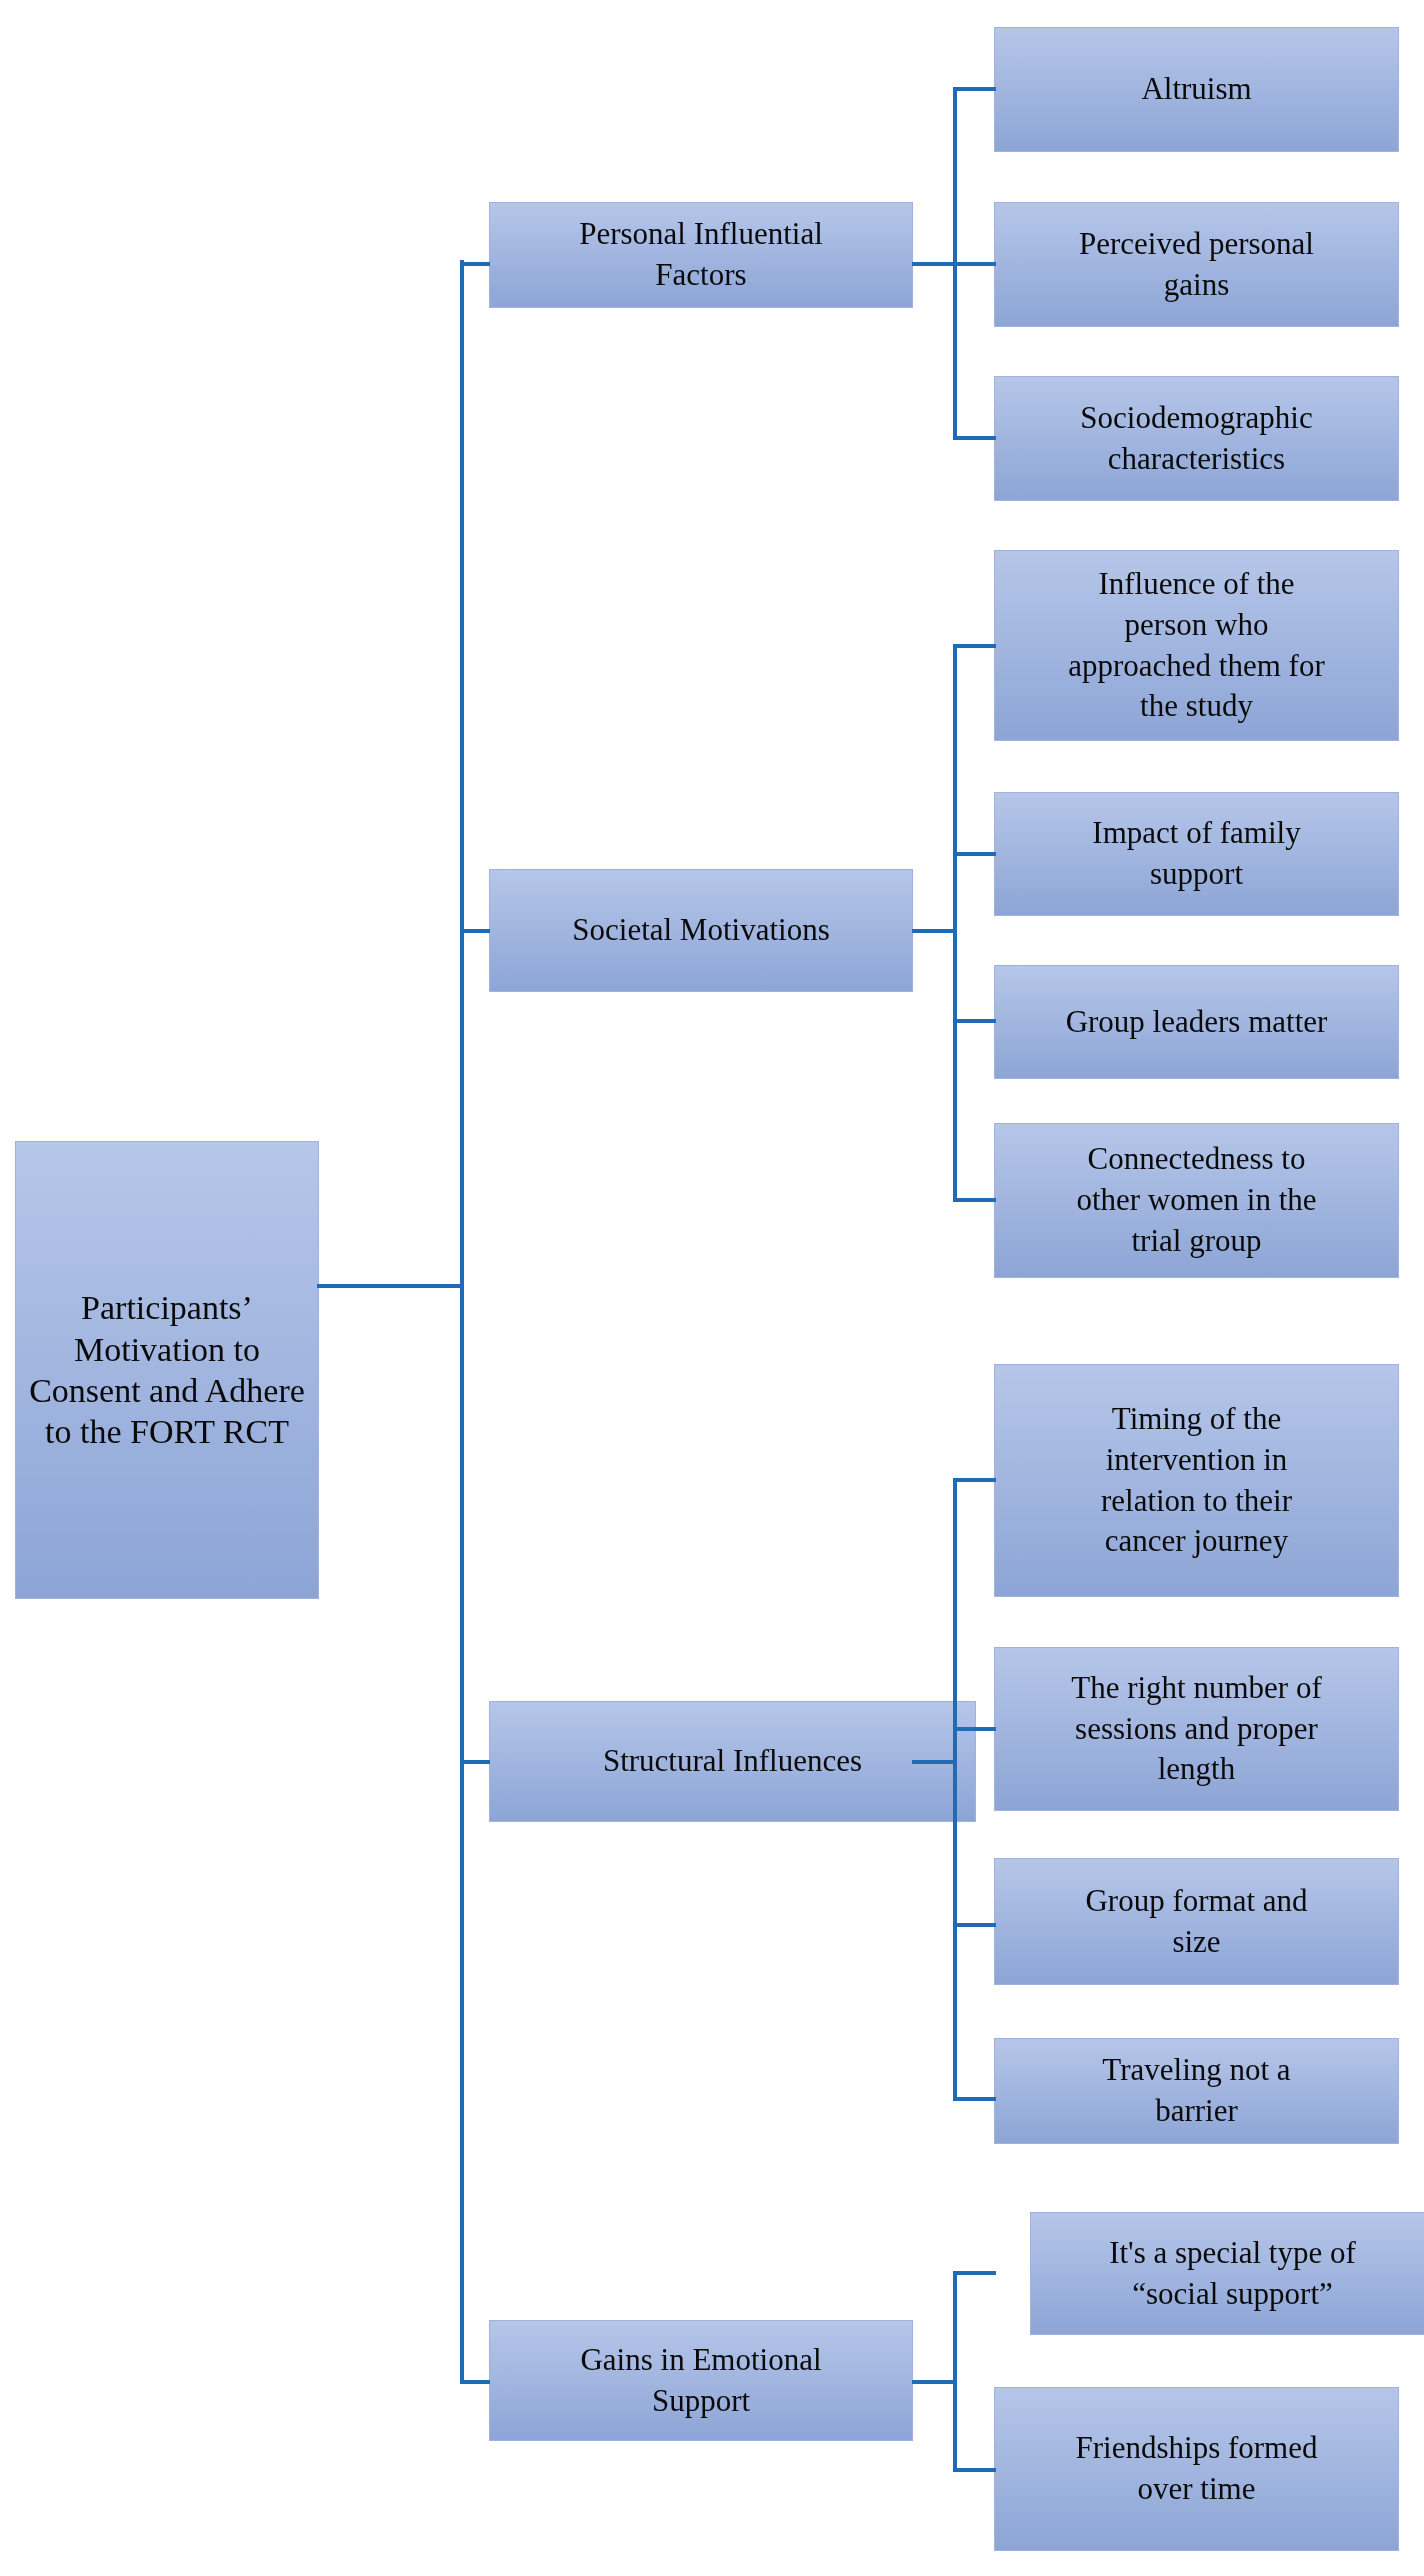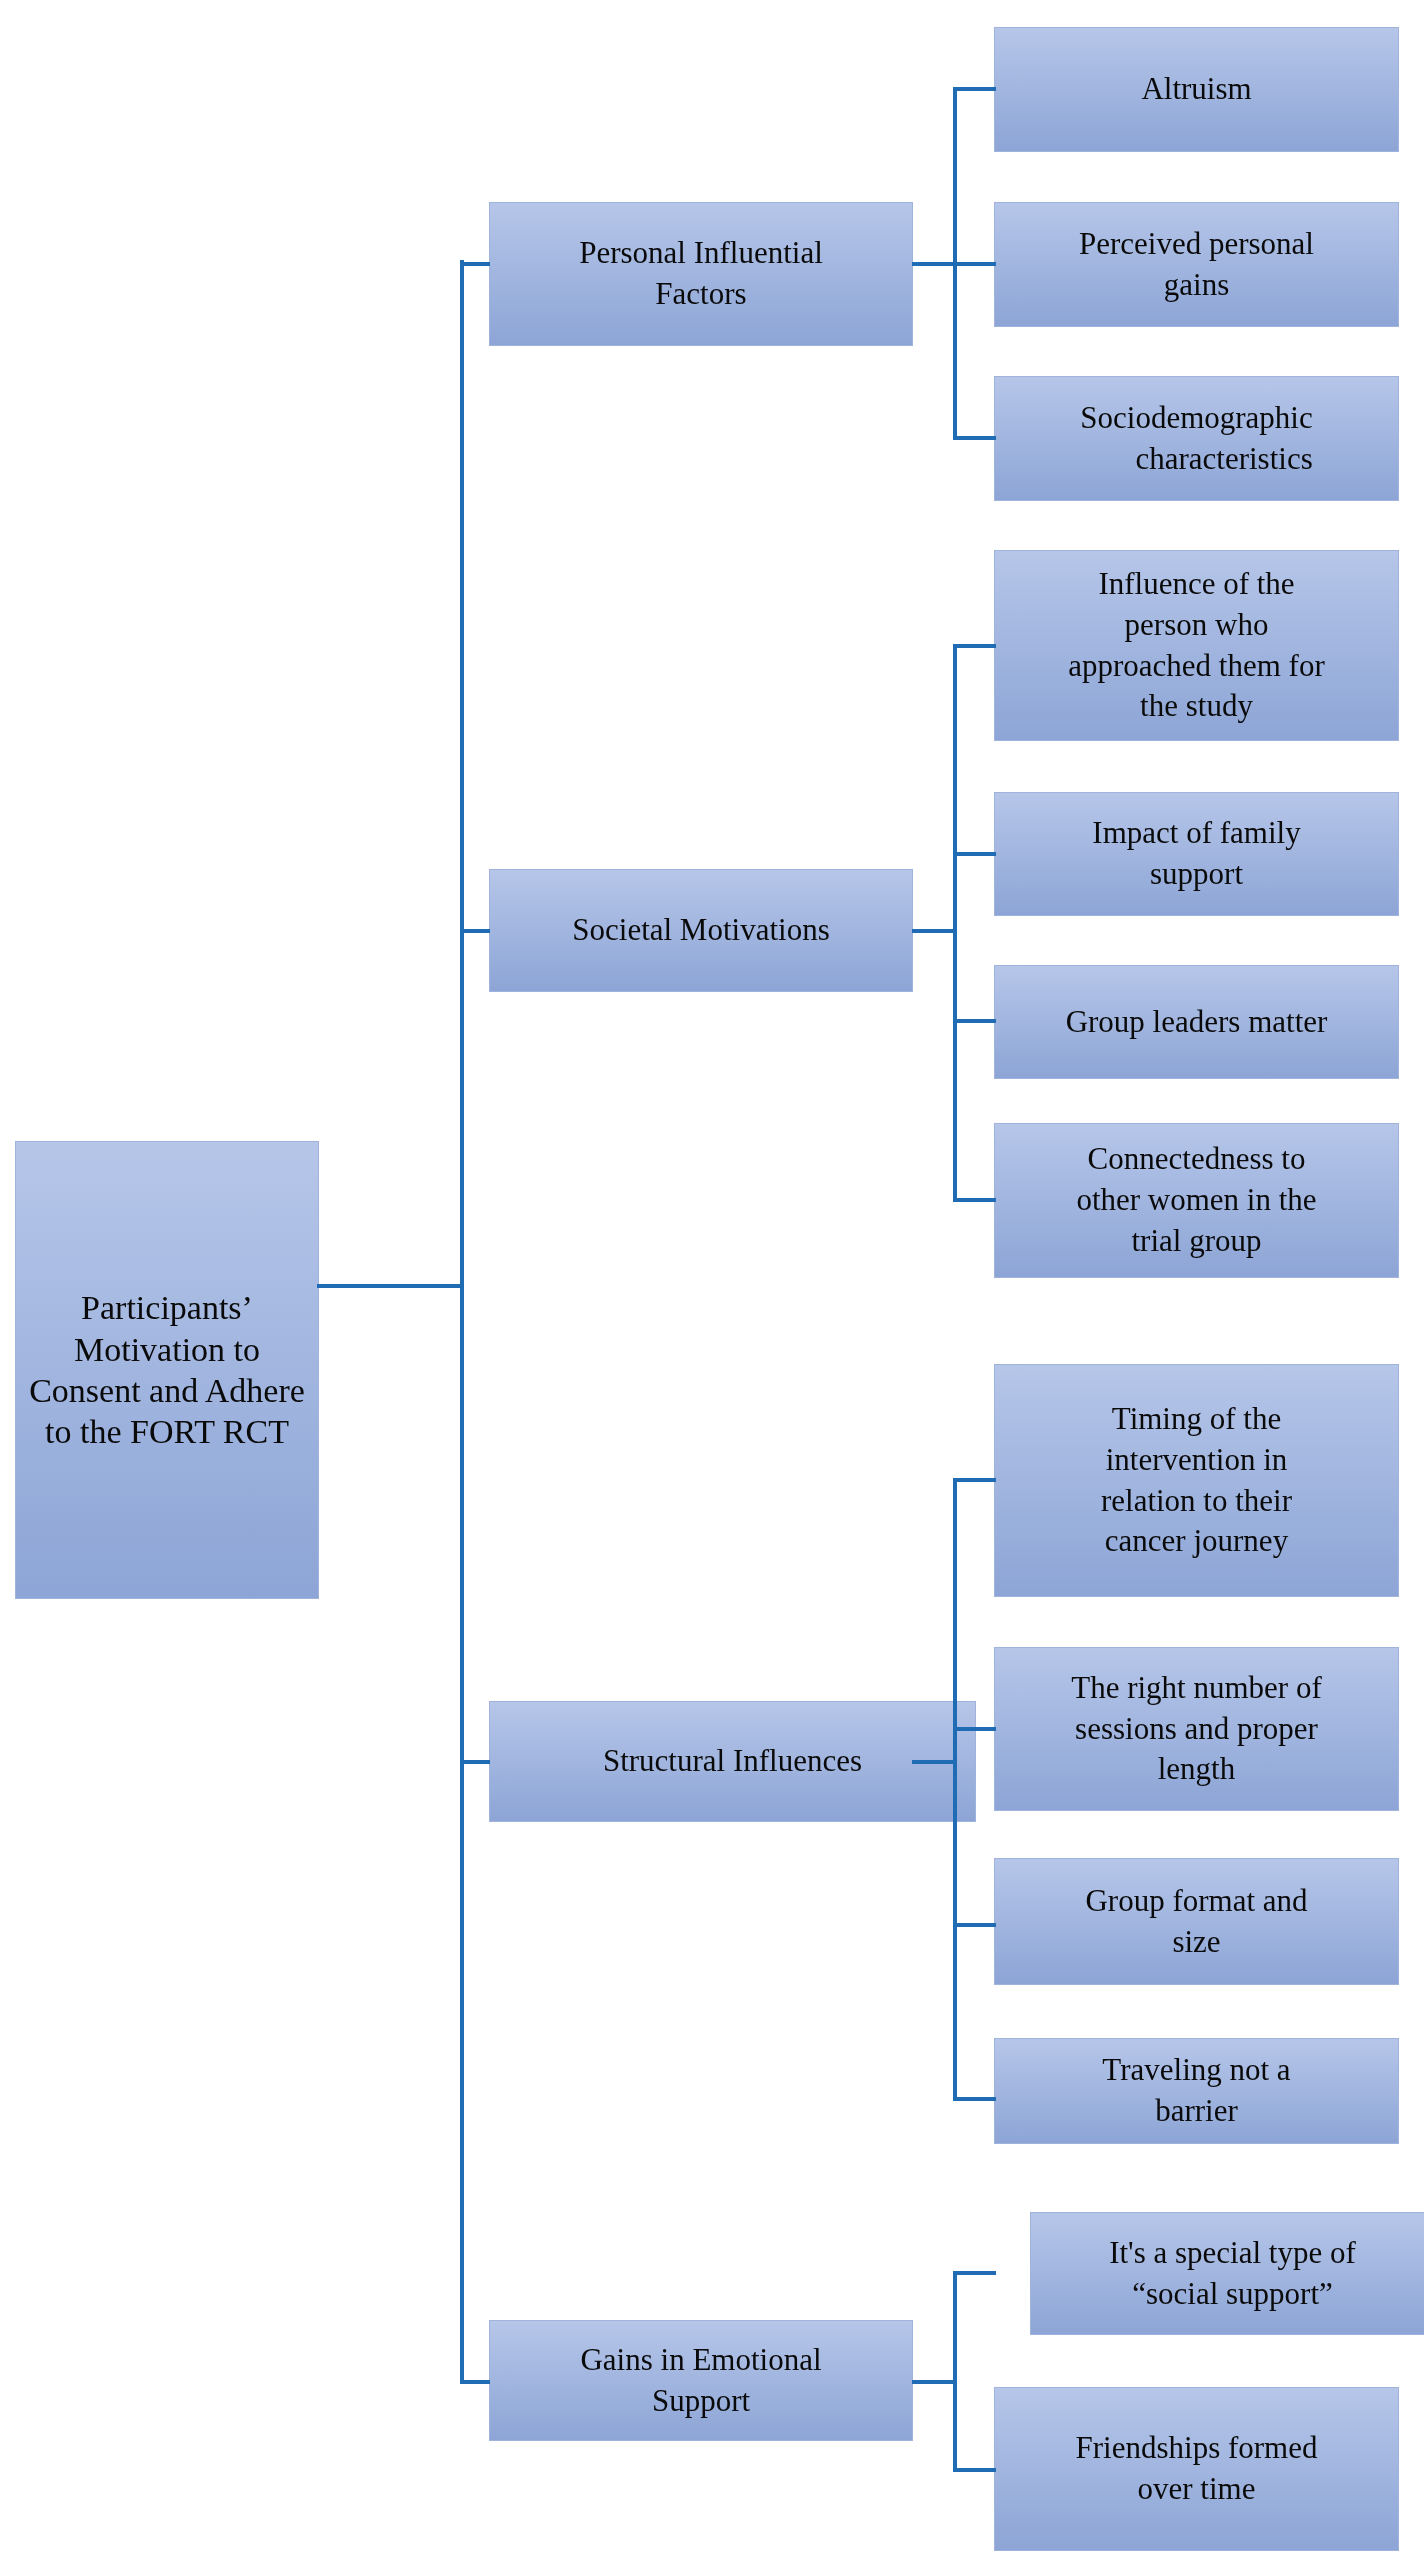--- a/index.html
+++ b/index.html
@@ -44,31 +44,31 @@
 </head>
 <body>
 
 <div id="page">
 
   <div class="node root" style="left:15px; top:1141px; width:304px; height:458px;">Participants’
 Motivation to
 Consent and Adhere
 to the FORT RCT</div>
 
-  <div class="node" style="left:489px; top:202px; width:424px; height:144px;font-family:Liberation Serif, serif;">Personal Influential
+  <div class="node" style="left:489px; top:202px; width:424px; height:106px;font-family:Liberation Serif, serif;">Personal Influential
 Factors</div>
   <div class="node" style="left:489px; top:869px; width:424px; height:123px;">Societal Motivations</div>
   <div class="node" style="left:489px; top:1701px; width:487px; height:121px;">Structural Influences</div>
   <div class="node" style="left:489px; top:2320px; width:424px; height:121px;">Gains in Emotional
 Support</div>
 
   <div class="node" style="left:994px; top:27px; width:405px; height:125px;">Altruism</div>
   <div class="node" style="left:994px; top:202px; width:405px; height:125px;">Perceived personal
 gains</div>
-  <div class="node" style="left:994px; top:376px; width:405px; height:125px;text-align:right;">Sociodemographic
+  <div class="node" style="left:994px; top:376px; width:405px; height:125px;">Sociodemographic
 characteristics</div>
 
   <div class="node" style="left:994px; top:550px; width:405px; height:191px;">Influence of the
 person who
 approached them for
 the study</div>
   <div class="node" style="left:994px; top:792px; width:405px; height:124px;">Impact of family
 support</div>
   <div class="node" style="left:994px; top:965px; width:405px; height:114px;">Group leaders matter</div>
   <div class="node" style="left:994px; top:1123px; width:405px; height:155px;">Connectedness to

